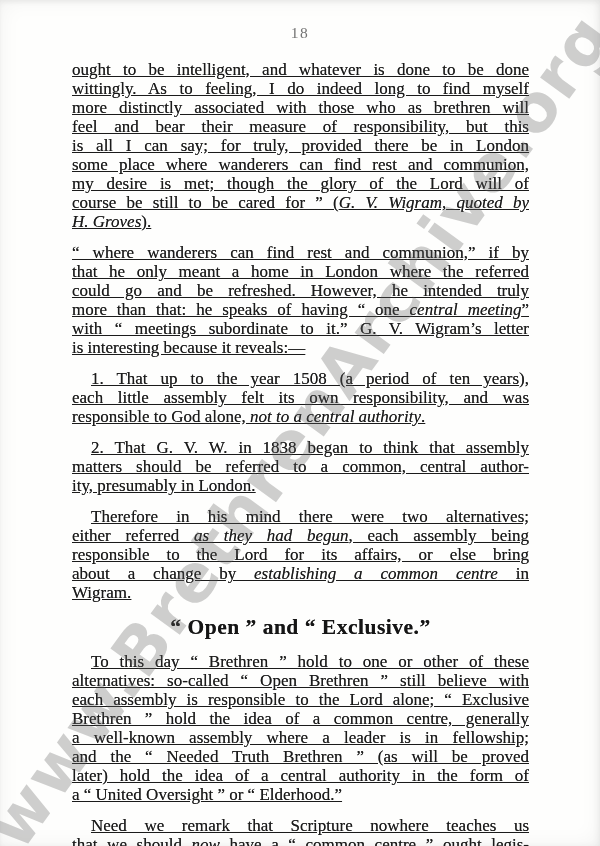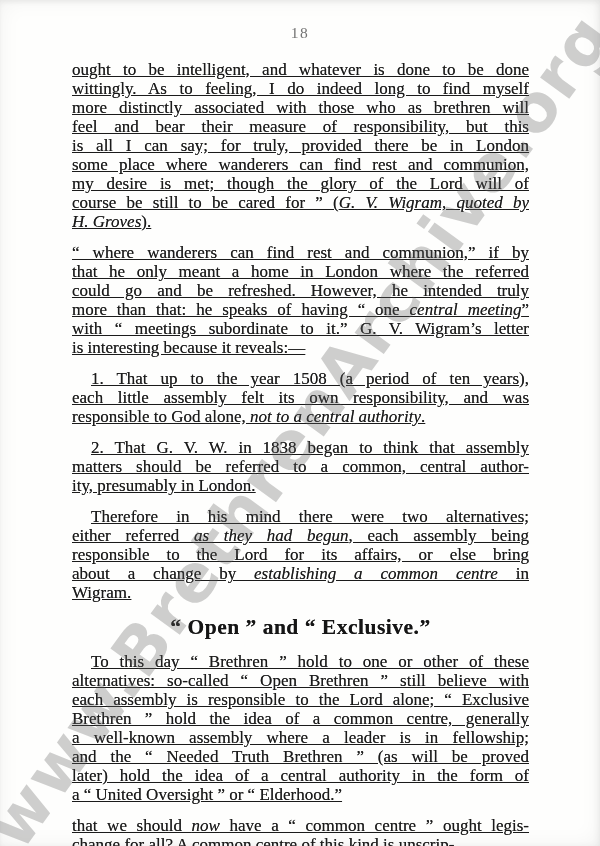--- a/index.html
+++ b/index.html
@@ -124,19 +124,20 @@
         <div class="line indent"><span>To this day “ Brethren ” hold to one or other of these</span></div>
         <div class="line"><span>alternatives: so-called “ Open Brethren ” still believe with</span></div>
         <div class="line"><span>each assembly is responsible to the Lord alone; “ Exclusive</span></div>
         <div class="line"><span>Brethren ” hold the idea of a common centre, generally</span></div>
         <div class="line"><span>a well-known assembly where a leader is in fellowship;</span></div>
         <div class="line"><span>and the “ Needed Truth Brethren ” (as will be proved</span></div>
         <div class="line"><span>later) hold the idea of a central authority in the form of</span></div>
         <div class="line last"><span>a “ United Oversight ” or “ Elderhood.”</span></div>
       </div>
       <div class="para">
+        <div class="line indent"><span>Need we remark that Scripture nowhere teaches us</span></div>
         <div class="line"><span>that we should </span><em>now</em><span> have a “ common centre ” ought legis-</span></div>
         <div class="line last"><span>change for all? A common centre of this kind is unscrip-</span></div>
       </div>
     </div>
 
   <div class="watermark">www.BrethrenArchive.org</div>
 </div>
 
 </body></html>

